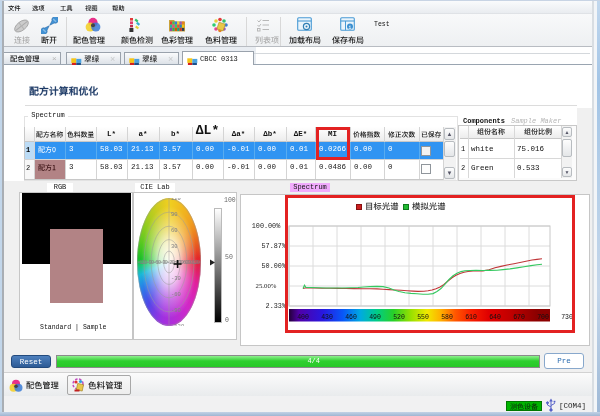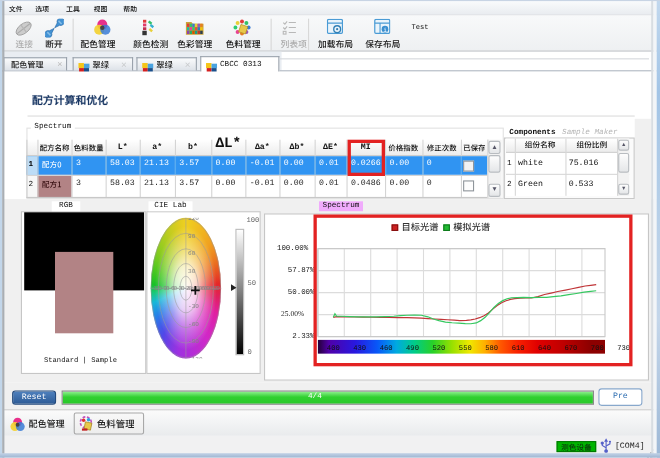--- a/index.html
+++ b/index.html
@@ -749,21 +749,21 @@
       <text x="519" y="318.5" font-size="6.5" fill="#111" text-anchor="middle" font-family="Liberation Mono">670</text>
       <text x="543" y="318.5" font-size="6.5" fill="#111" text-anchor="middle" font-family="Liberation Mono">700</text>
     </g>
     <text x="567" y="318.5" font-size="6.5" fill="#111" text-anchor="middle" font-family="Liberation Mono">730</text>
 <path d="M303,288.5 L306,287.8 L314,288 L322,288.2 L330,288.3 L338,288.4 L346,288.5 L354,288.6 L362,288.7 L370,288.8 L377,288.9 L383,289.2 L389,289.6 L395,290 L401,290.3 L407,290.7 L413,291.1 L418,291.4 L424,291.3 L428,290.8 L432,290 L436,288.8 L440,287 L444,284.5 L448,281 L452,277.8 L456,275.2 L460,273.4 L464,272.2 L468,271.5 L473,271 L478,270.9 L483,270.9 L489,269.7 L495,267.7 L501,266.4 L507,265 L514,263.7 L520,262.5 L526,261.2 L532,260 L537,259.4 L542,258.8" fill="none" stroke="#c03538" stroke-width="1.1"></path>
     <path d="M303,288.5 L304.5,285.2 L306,287.5 L310,287.5 L318,287.8 L326,288 L334,288 L342,288 L350,287.8 L358,287.5 L364,287 L370,286.6 L377,286.4 L383,286.6 L389,288 L394,290 L399,291.5 L405,292.8 L411,293.4 L417,293.8 L423,294.2 L428,294.3 L433,293.6 L437,291.5 L441,288.5 L445,284.2 L449,279.5 L453,275.8 L457,273.3 L461,271.6 L465,270.7 L470,270.5 L476,270.3 L483,270.5 L490,270.4 L497,270.3 L503,269.6 L510,268.9 L517,267.9 L524,266.8 L531,265.6 L537,264.8 L542,264.3" fill="none" stroke="#35c860" stroke-width="1.1"></path>
 </svg>
 <div style="position:absolute;left:285px;top:195px;width:290px;height:138px;border:3px solid #e32222;"></div>
 <div style="position:absolute;left:11px;top:355px;width:40px;height:13px;background:linear-gradient(#4e80bd,#2d5b96);border:1px solid #234a7d;border-radius:3px;color:#fff;font-family:'Liberation Mono',monospace;font-size:7.5px;text-align:center;line-height:12px;">Reset</div>
 <div style="position:absolute;left:56px;top:355px;width:484px;height:13px;background:linear-gradient(#8ef08e,#30d030 45%,#28c828);border:1px solid #8a8a8a;"></div>
-<div style="position:absolute;left:280px;top:357px;width:40px;height:9px;font-family:'Liberation Mono',monospace;font-size:7px;color:#fdfdfd;text-align:left;">4/4</div>
+<div style="position:absolute;left:280px;top:357px;width:40px;height:9px;font-family:'Liberation Mono',monospace;font-size:7px;color:#fdfdfd;text-align:right;">4/4</div>
 <div style="position:absolute;left:544px;top:353px;width:40px;height:16px;background:#fff;border:1px solid #88a8cc;border-radius:3px;color:#2b6cb0;font-family:'Liberation Mono',monospace;font-size:7.5px;text-align:center;line-height:15px;">Pre</div>
 <div style="position:absolute;left:3px;top:372px;width:594px;height:24px;background:linear-gradient(#fbfbfb,#e9ebed);border-top:1px solid #d2d2d2;"></div>
 <div style="position:absolute;left:9px;top:379px;"><svg width="14" height="14" viewBox="0 0 16 16">
 <circle cx="8" cy="5.4" r="4.6" fill="#e8308a"></circle>
       <circle cx="5.2" cy="10" r="4.6" fill="#f3d02c" fill-opacity="0.9"></circle>
       <circle cx="10.8" cy="10" r="4.6" fill="#3a7bd5" fill-opacity="0.85"></circle>
       <circle cx="8" cy="8.2" r="2" fill="#444"></circle>
     </svg></div>
 <div style="position:absolute;left:26px;top:381px;"><svg width="32.80" height="8.69" viewBox="0 0 4000 1060" style="vertical-align:top" fill="#222">
       <g>

